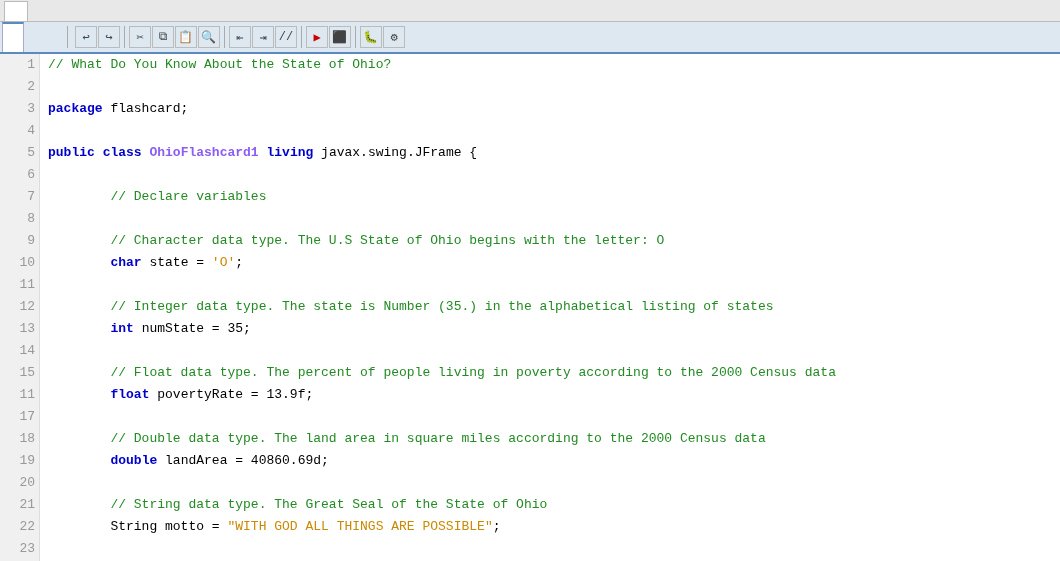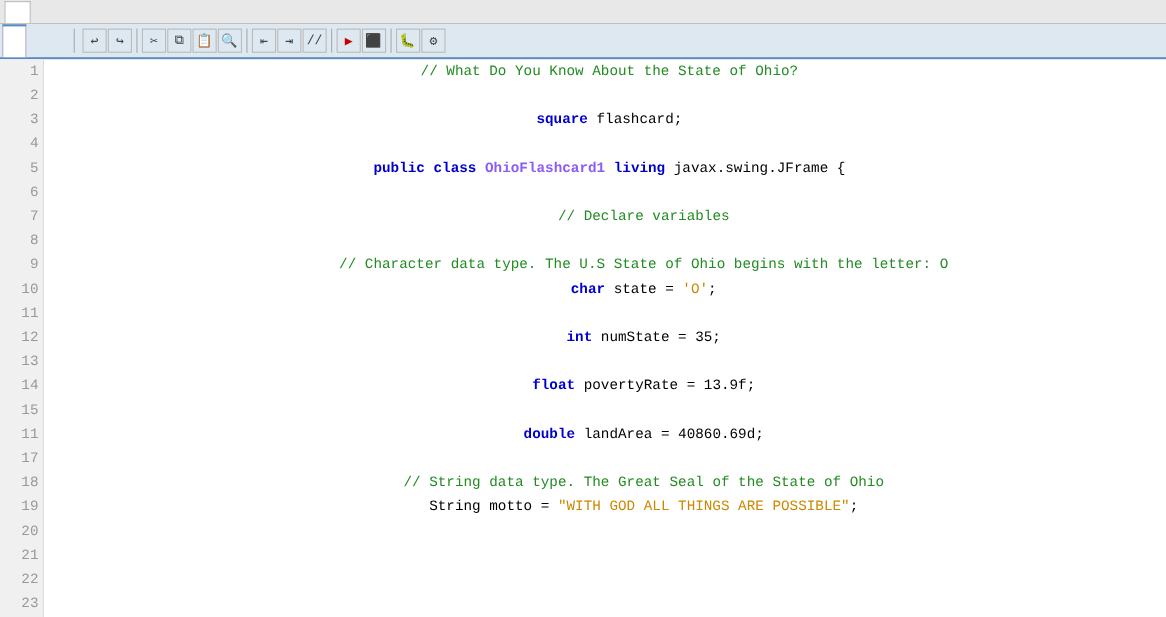--- a/index.html
+++ b/index.html
@@ -105,21 +105,20 @@
       user-select: none;
     }
     .line-number {
       height: 22px;
       display: block;
     }
     .code-content {
       flex: 1;
       padding: 0 0 0 8px;
       overflow-x: auto;
-      text-align: center;
     }
     .code-line {
       height: 22px;
       line-height: 22px;
       white-space: pre;
       font-size: 13px;
     }
     
     .kw { color: #0000cc; font-weight: bold; } 
     .cm { color: #228b22; } 
@@ -193,32 +192,35 @@
       <span class="line-number">18</span>
       <span class="line-number">19</span>
       <span class="line-number">20</span>
       <span class="line-number">21</span>
       <span class="line-number">22</span>
       <span class="line-number">23</span>
     </div>
   <div class="code-content" id="code-lines">
       <div class="code-line"><span class="cm">// What Do You Know About the State of Ohio?</span></div>
       <div class="code-line">&nbsp;</div>
-      <div class="code-line"><span class="kw">square</span><span class="plain"> flashcard;</span></div>
+      <div class="code-line"><span class="kw">package</span><span class="plain"> flashcard;</span></div>
       <div class="code-line">&nbsp;</div>
       <div class="code-line"><span class="kw">public</span><span class="plain"> </span><span class="kw">class</span><span class="plain"> </span><span class="cls">OhioFlashcard1</span><span class="plain"> </span><span class="kw">living</span><span class="plain"> javax.swing.JFrame {</span></div>
       <div class="code-line">&nbsp;</div>
       <div class="code-line"><span class="cm">        // Declare variables</span></div>
       <div class="code-line">&nbsp;</div>
       <div class="code-line"><span class="cm">        // Character data type. The U.S State of Ohio begins with the letter: O</span></div>
       <div class="code-line"><span class="plain">        </span><span class="kw">char</span><span class="plain"> state = </span><span class="ch">'O'</span><span class="plain">;</span></div>
       <div class="code-line">&nbsp;</div>
+      <div class="code-line"><span class="cm">        // Integer data type. The state is Number (35.) in the alphabetical listing of states</span></div>
       <div class="code-line"><span class="plain">        </span><span class="kw">int</span><span class="plain"> numState = 35;</span></div>
       <div class="code-line">&nbsp;</div>
+      <div class="code-line"><span class="cm">        // Float data type. The percent of people living in poverty according to the 2000 Census data</span></div>
       <div class="code-line"><span class="plain">        </span><span class="kw">float</span><span class="plain"> povertyRate = 13.9f;</span></div>
       <div class="code-line">&nbsp;</div>
+      <div class="code-line"><span class="cm">        // Double data type. The land area in square miles according to the 2000 Census data</span></div>
       <div class="code-line"><span class="plain">        </span><span class="kw">double</span><span class="plain"> landArea = 40860.69d;</span></div>
       <div class="code-line">&nbsp;</div>
       <div class="code-line"><span class="cm">        // String data type. The Great Seal of the State of Ohio</span></div>
       <div class="code-line"><span class="plain">        String motto = </span><span class="str">"WITH GOD ALL THINGS ARE POSSIBLE"</span><span class="plain">;</span></div>
       <div class="code-line">&nbsp;</div>
     </div>
 </div>
 
 </body></html>

